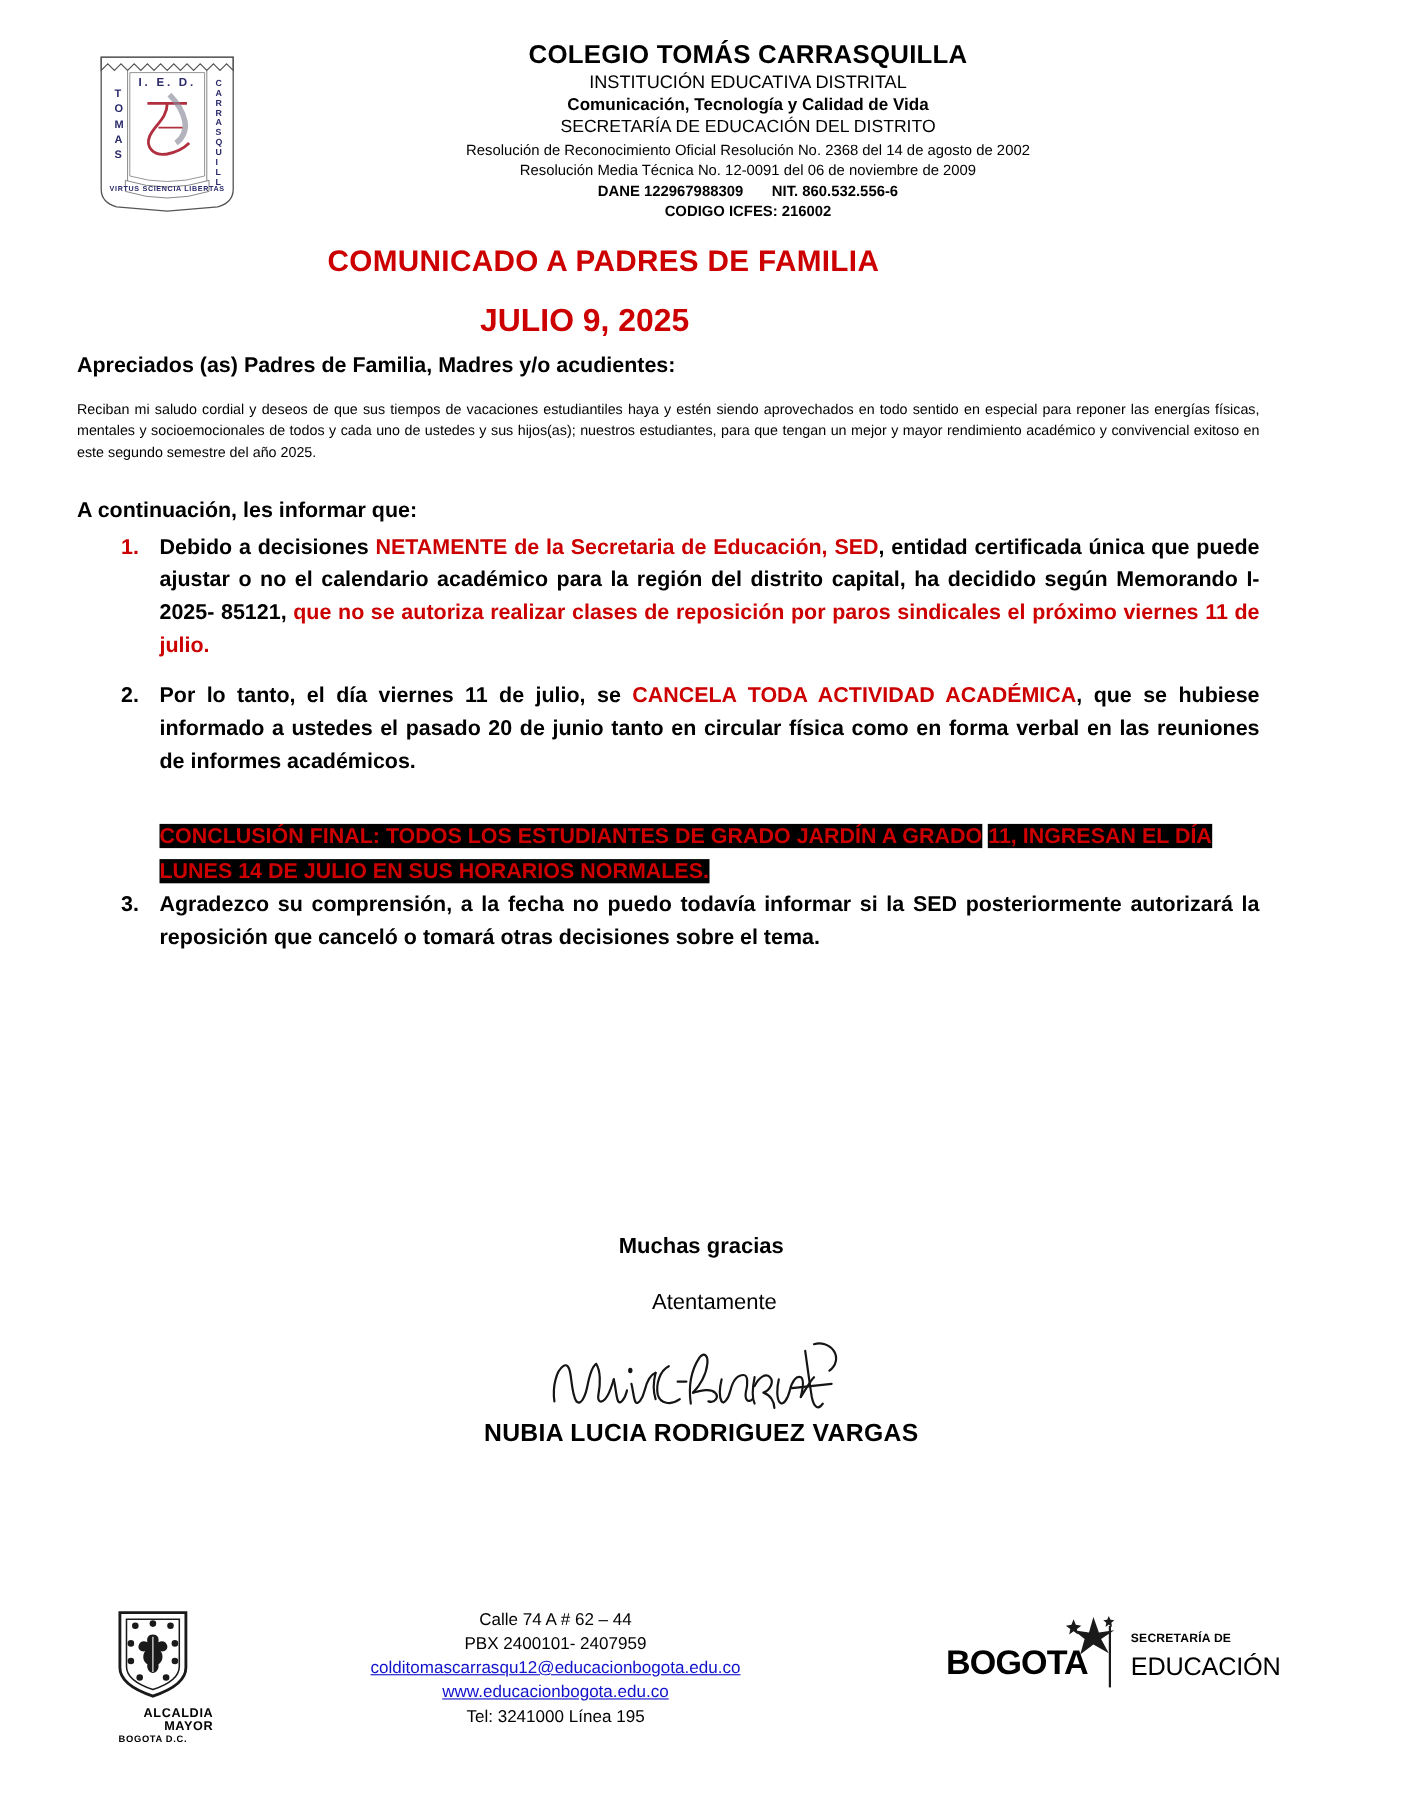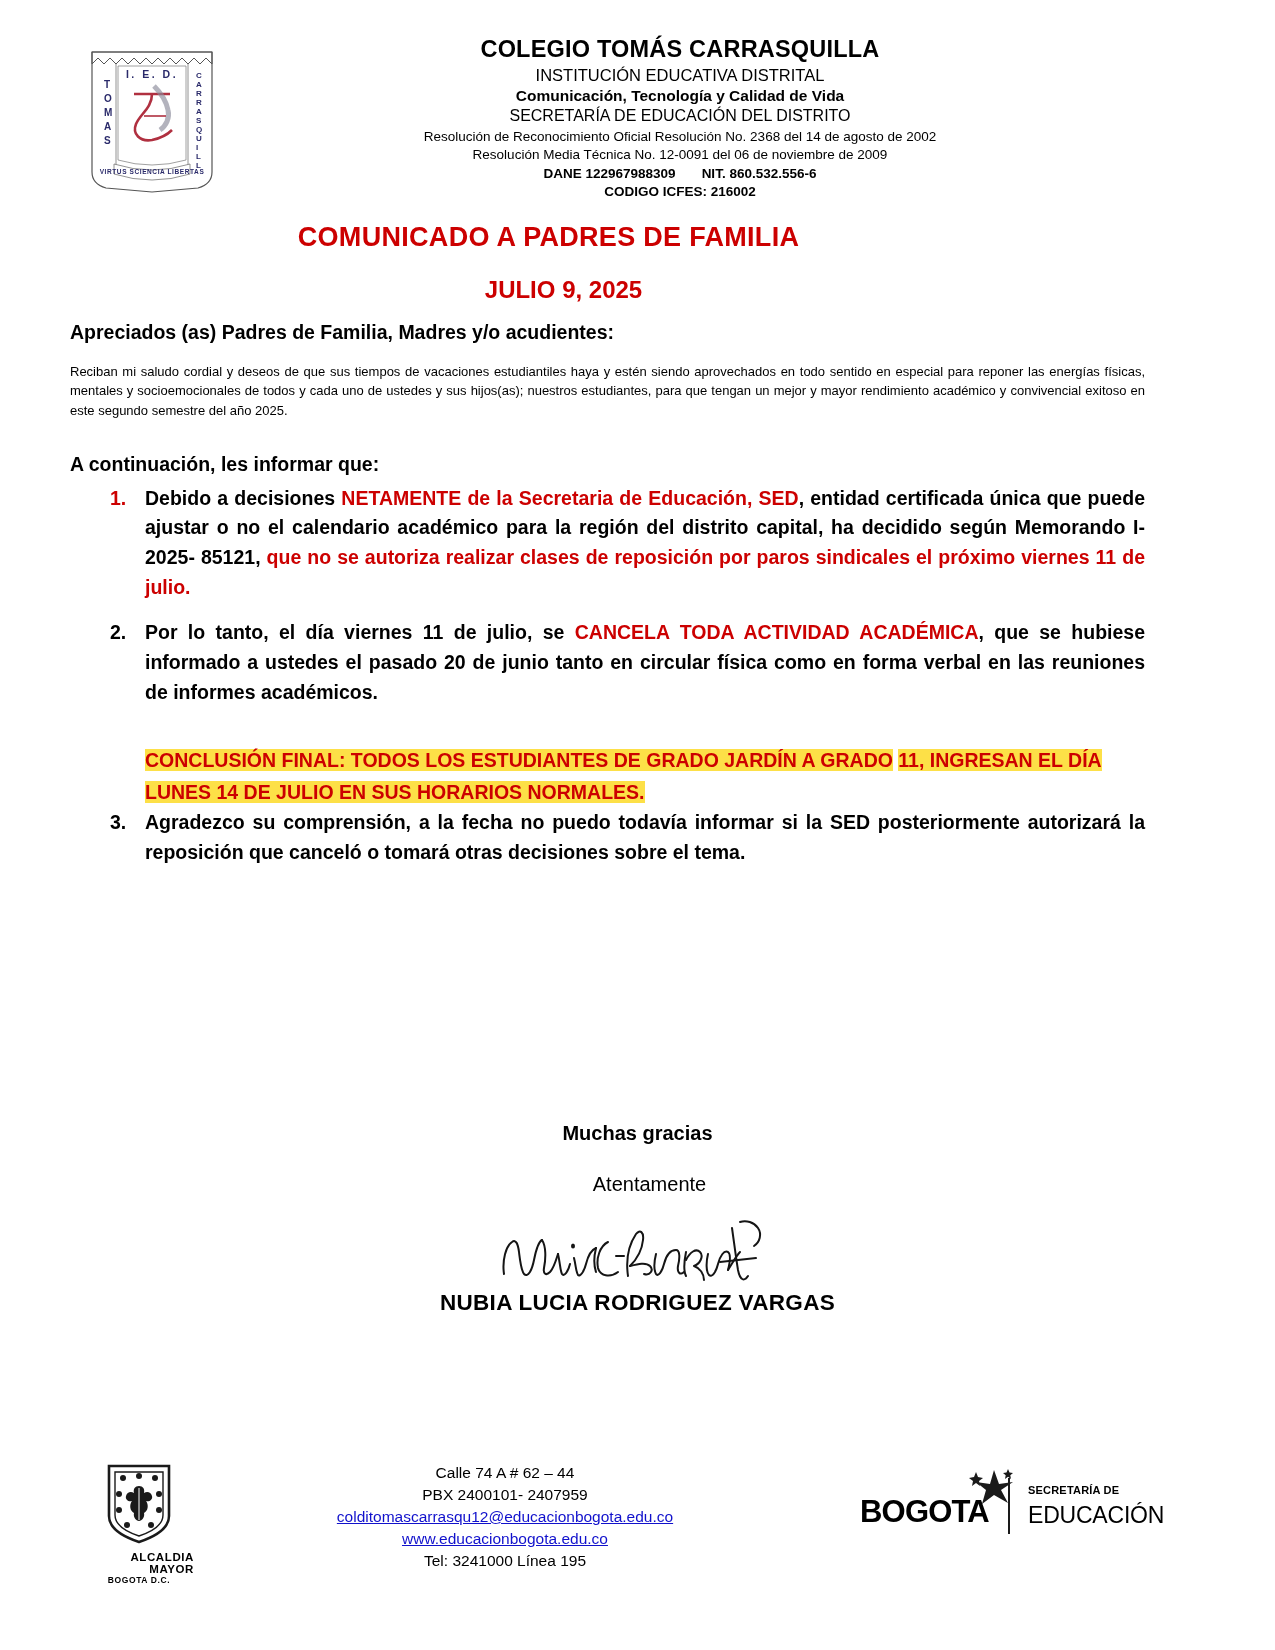--- a/index.html
+++ b/index.html
@@ -103,23 +103,22 @@
     font-weight: bold;
     letter-spacing: 0.3px;
   }
   .doc-date {
     position: absolute;
     top: 276px;
     left: 0;
     width: 1063px;
     text-align: center;
     color: #CC0000;
-    font-size: 24px;
-    font-weight: bold;
-    padding-left: 32px;
+    font-size: 29px;
+    font-weight: bold;
   }
 
   
   .body-area {
     position: absolute;
     top: 318px;
     left: 70px;
     width: 1075px;
     font-size: 19.5px;
     line-height: 1.52;
@@ -183,21 +182,21 @@
 
   .conclusion {
     margin: 38px 0 0 0;
     padding-left: 75px;
     font-weight: bold;
     font-size: 19.5px;
     line-height: 1.62;
     color: #CC0000;
   }
   .hl {
-    background: #fde047;
+    background: #000000;
     box-decoration-break: clone;
     -webkit-box-decoration-break: clone;
   }
 
   .last-item-wrap {
     margin-top: 46px;
   }
 
   
   .closing {

